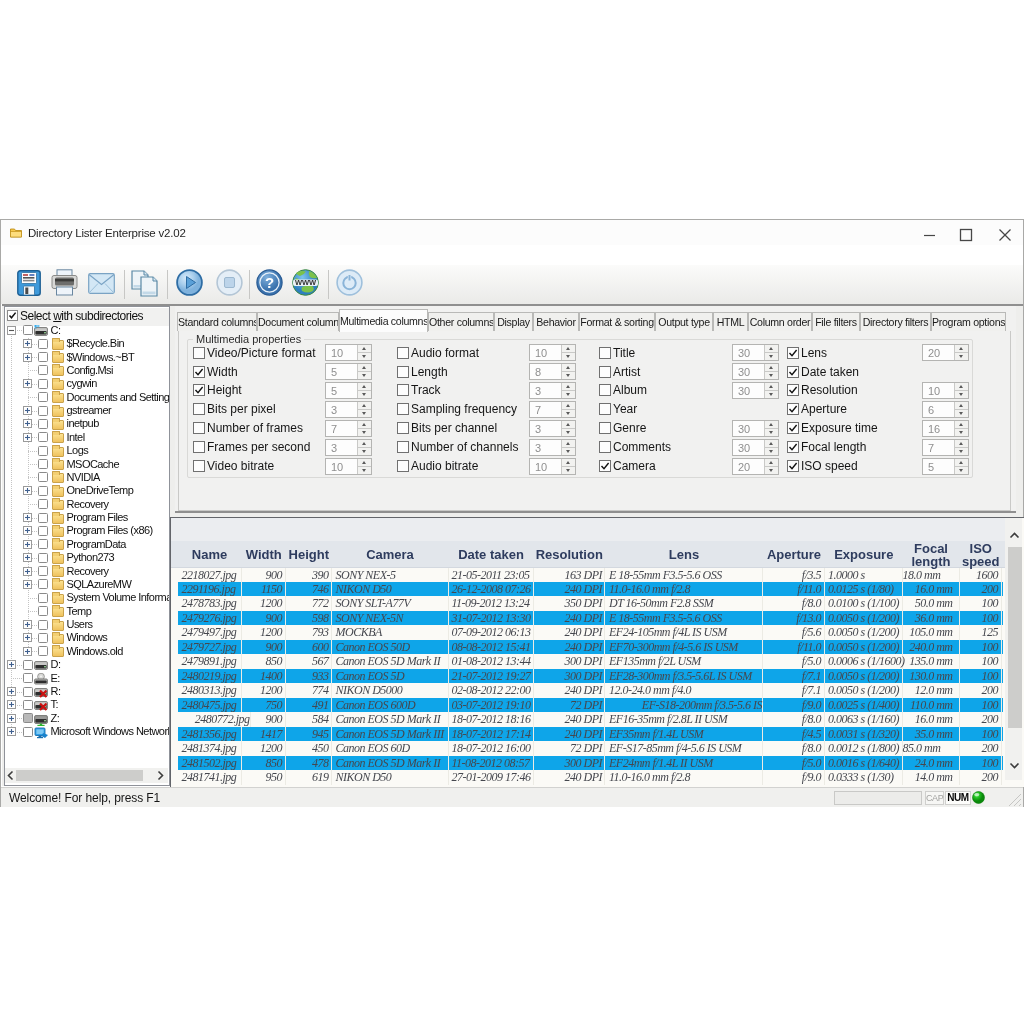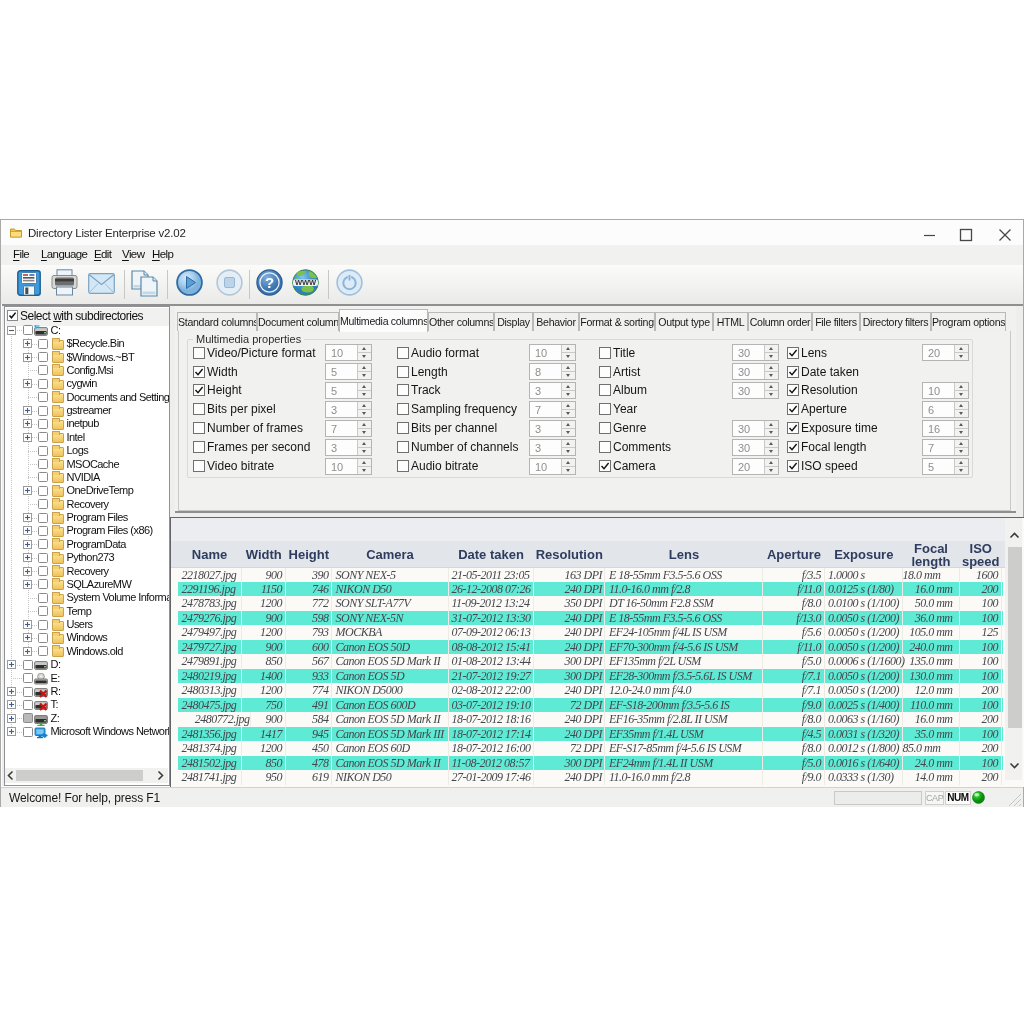--- a/index.html
+++ b/index.html
@@ -51,21 +51,21 @@
 .arr.dn{border-top:3px solid #5a5a5a}
 
 #botline{position:absolute;left:173px;top:205px;width:841px;height:2px;background:#8f8f8f}
 
 #tablepanel{position:absolute;left:168px;top:211px;width:855px;height:270px;background:#fbfaf6;border:1px solid #63656a;border-right:none;border-bottom:none}
 #thead1{position:absolute;left:0;top:0;width:834px;height:23px;background:#ebedf0}
 #thead2{position:absolute;left:0;top:23px;width:834px;height:27px;background:#e2e6eb;border-bottom:1px solid #d3d8df}
 #ttitle{position:absolute;left:0;top:4px;width:833px;text-align:center;font-size:12.5px;font-weight:bold;letter-spacing:0.3px;color:#2e3c5e}
 .th{position:absolute;font-size:13px;font-weight:bold;color:#2e3c5e;text-align:center;line-height:13px}
 .trow{position:absolute;left:6.5px;width:825.5px;font-style:italic;font-family:"Liberation Serif",serif;font-size:12px;letter-spacing:-0.5px;color:#45474e;white-space:nowrap}
-.trow.alt{background:#5eead4}
+.trow.alt{background:#0ea5e9}
 .td{position:absolute;top:0;height:100%;line-height:14.4px;border-right:1px solid #ecebe4}
 
 .sbtrack{position:absolute;background:#f1f1ef}
 .sbthumb{position:absolute;background:#cdcdcb}
 .chev{stroke:#3c3c3c;stroke-width:1.6;fill:none}
 
 #status{left:0;top:567px;width:100%;height:20px;background:#f0f0ee;border-top:1px solid #d2d2d0;font-size:12px;color:#161616}
 .scell{position:absolute;top:3px;height:14px;border:1px solid #cfcfcd;background:#f6f6f4;font-size:11px;text-align:center}
 
 </style></head><body>
@@ -75,27 +75,20 @@
       <path d="M0.5 2 L0.5 10 L11.5 10 L11.5 3.5 L5.5 3.5 L4.5 2 Z" fill="#f7c94c" stroke="#b8860b" stroke-width="0.8"></path>
       <path d="M0.5 4.5 L11.5 4.5 L11.5 10 L0.5 10 Z" fill="#fddd7e" stroke="#b8860b" stroke-width="0.6"></path>
     </svg>
 <div class="ab" id="ttxt">Directory Lister Enterprise v2.02</div>
 <svg class="ab" style="left:920px;top:8px" width="100" height="14" viewBox="0 0 100 14">
       <line x1="3" y1="7.5" x2="14" y2="7.5" class="wb" stroke-width="1.2"></line>
       <rect x="39.5" y="1.5" width="11" height="11" class="wb" stroke-width="1.3"></rect>
       <line x1="78.5" y1="1.5" x2="89.5" y2="12.5" class="wb" stroke-width="1.2"></line>
       <line x1="89.5" y1="1.5" x2="78.5" y2="12.5" class="wb" stroke-width="1.2"></line>
     </svg>
-<div class="ab" id="menu">
-<span class="mi" style="left:12px"><u>F</u>ile</span>
-<span class="mi" style="left:40px"><u>L</u>anguage</span>
-<span class="mi" style="left:93px"><u>E</u>dit</span>
-<span class="mi" style="left:121px"><u>V</u>iew</span>
-<span class="mi" style="left:151px"><u>H</u>elp</span>
-</div>
 <div class="ab" id="tbar">
 <div class="tsep" style="left:123px"></div>
 <div class="tsep" style="left:166px"></div>
 <div class="tsep" style="left:248px"></div>
 <div class="tsep" style="left:327px"></div>
 
 <svg class="ab" style="left:16px;top:5px" width="24" height="26" viewBox="0 0 24 26">
         <rect x="0.8" y="0.8" width="22.4" height="24.4" rx="2.5" fill="#3e9adb" stroke="#1c5f93" stroke-width="1.4"></rect>
         <rect x="4.5" y="2.5" width="15" height="11" rx="1" fill="#fdfdfd" stroke="#2e6f9f" stroke-width="0.8"></rect>
         <rect x="6" y="4.2" width="5" height="1.6" fill="#b43c3c"></rect>
@@ -986,21 +979,21 @@
 <div class="td" style="left:725.0px;width:57.0px;padding-right:6px;text-align:right">12.0 mm</div>
 <div class="td" style="left:782.0px;width:42.5px;padding-right:3px;text-align:right">200</div>
 </div>
 <div class="trow alt" style="top:179.73px;height:14.47px">
 <div class="td" style="left:0.0px;width:64.0px;padding-left:4px;text-align:left">2480475.jpg</div>
 <div class="td" style="left:64.0px;width:44.5px;padding-right:3px;text-align:right">750</div>
 <div class="td" style="left:108.5px;width:45.5px;padding-right:2px;text-align:right">491</div>
 <div class="td" style="left:154.0px;width:117.0px;padding-left:4px;text-align:left">Canon EOS 600D</div>
 <div class="td" style="left:271.0px;width:85.0px;padding-left:3px;text-align:left">03-07-2012 19:10</div>
 <div class="td" style="left:356.0px;width:71.5px;padding-right:2px;text-align:right">72 DPI</div>
-<div class="td" style="left:427.5px;width:158.0px;padding-left:4px;text-align:left">EF-S18-200mm f/3.5-5.6 IS</div>
+<div class="td" style="left:427.5px;width:158.0px;padding-left:4px;text-align:right">EF-S18-200mm f/3.5-5.6 IS</div>
 <div class="td" style="left:585.5px;width:62.0px;padding-right:3px;text-align:right">f/9.0</div>
 <div class="td" style="left:647.5px;width:77.5px;padding-left:3px;text-align:left">0.0025 s (1/400)</div>
 <div class="td" style="left:725.0px;width:57.0px;padding-right:6px;text-align:right">110.0 mm</div>
 <div class="td" style="left:782.0px;width:42.5px;padding-right:3px;text-align:right">100</div>
 </div>
 <div class="trow" style="top:194.20px;height:14.47px">
 <div class="td" style="left:9px;width:64.0px;padding-left:4px;text-align:right">2480772.jpg</div>
 <div class="td" style="left:64.0px;width:44.5px;padding-right:3px;text-align:right">900</div>
 <div class="td" style="left:108.5px;width:45.5px;padding-right:2px;text-align:right">584</div>
 <div class="td" style="left:154.0px;width:117.0px;padding-left:4px;text-align:left">Canon EOS 5D Mark II</div>

